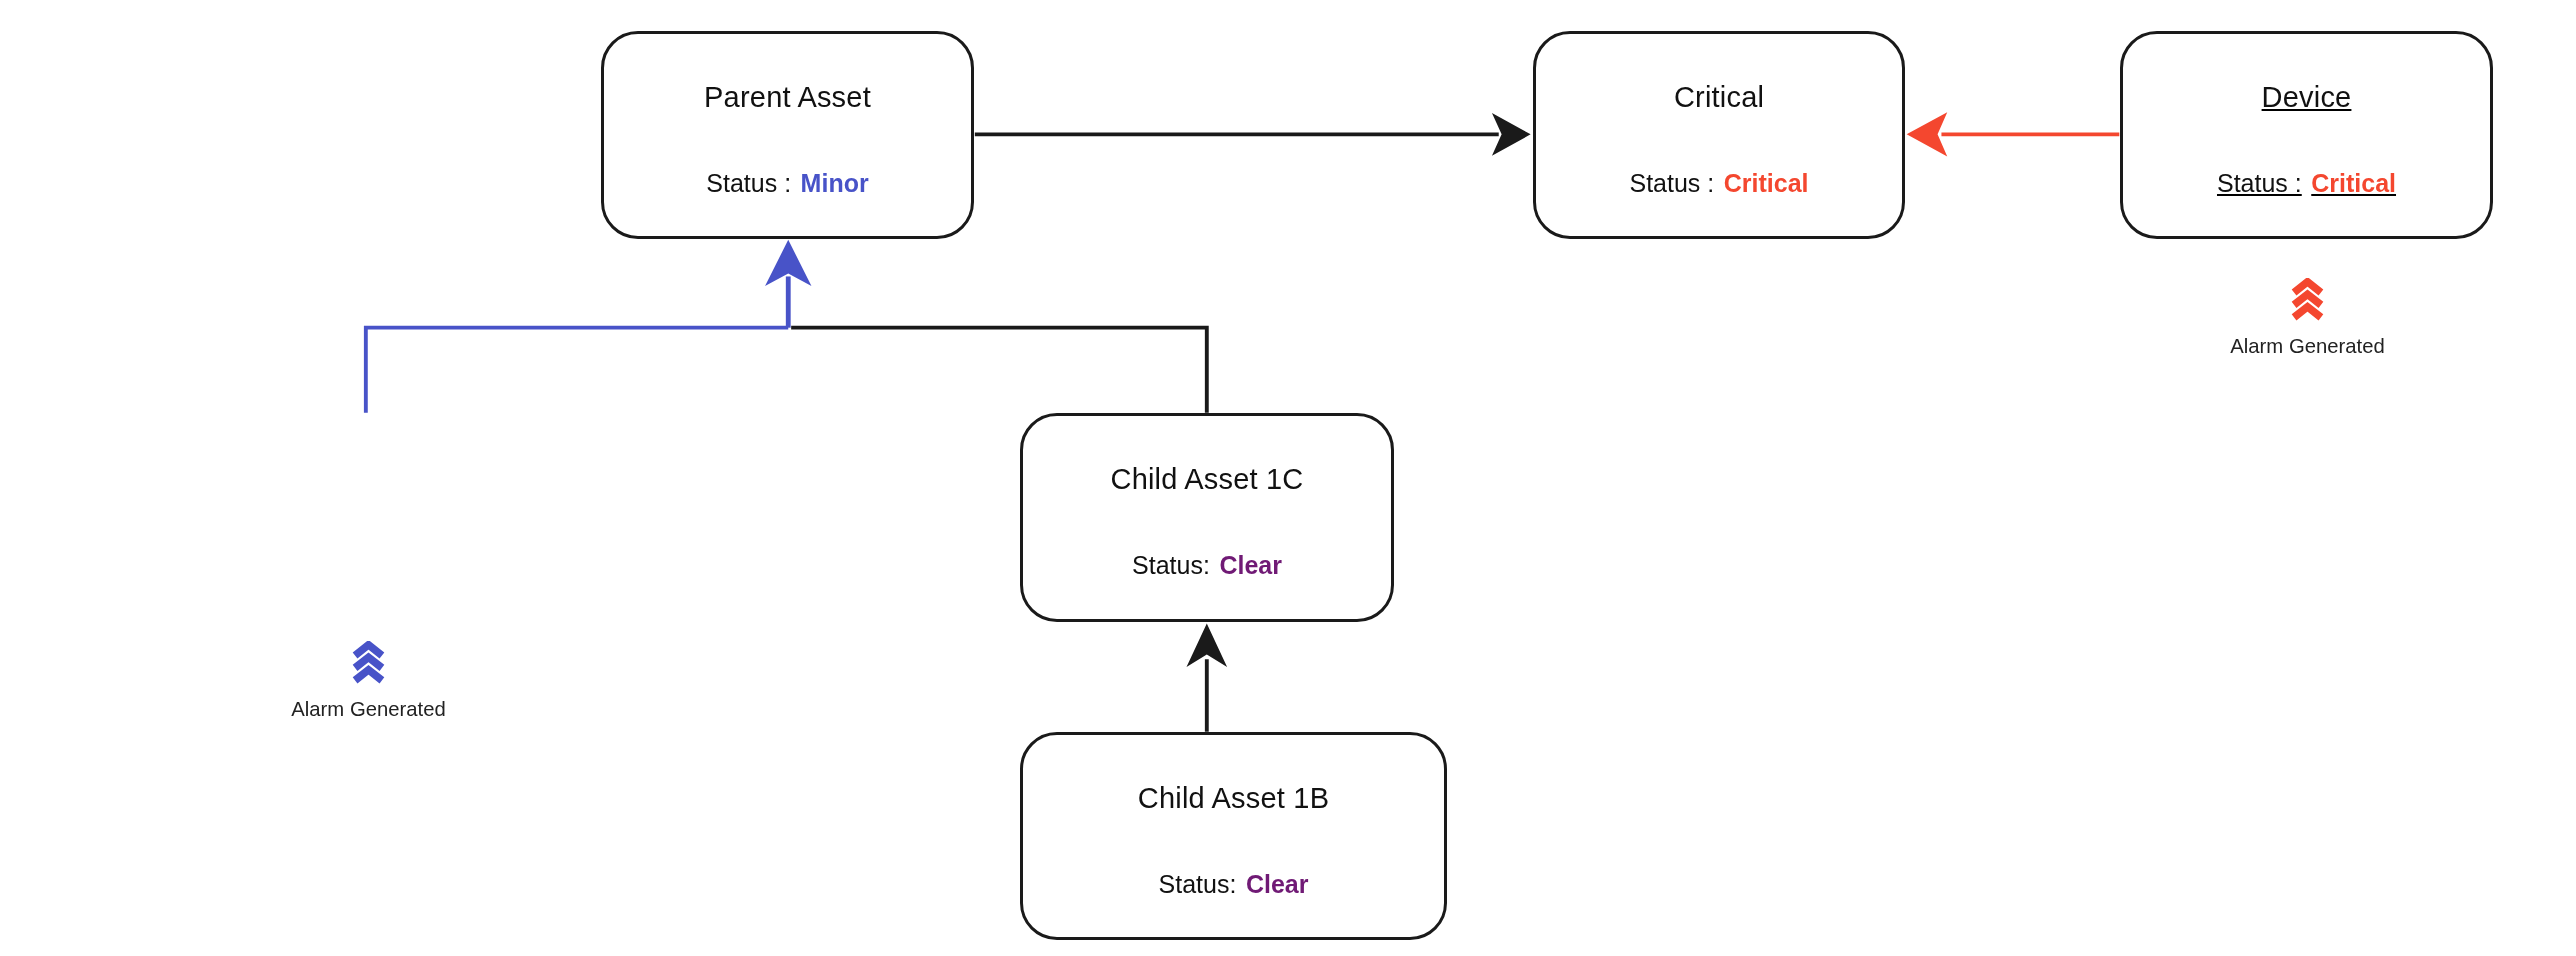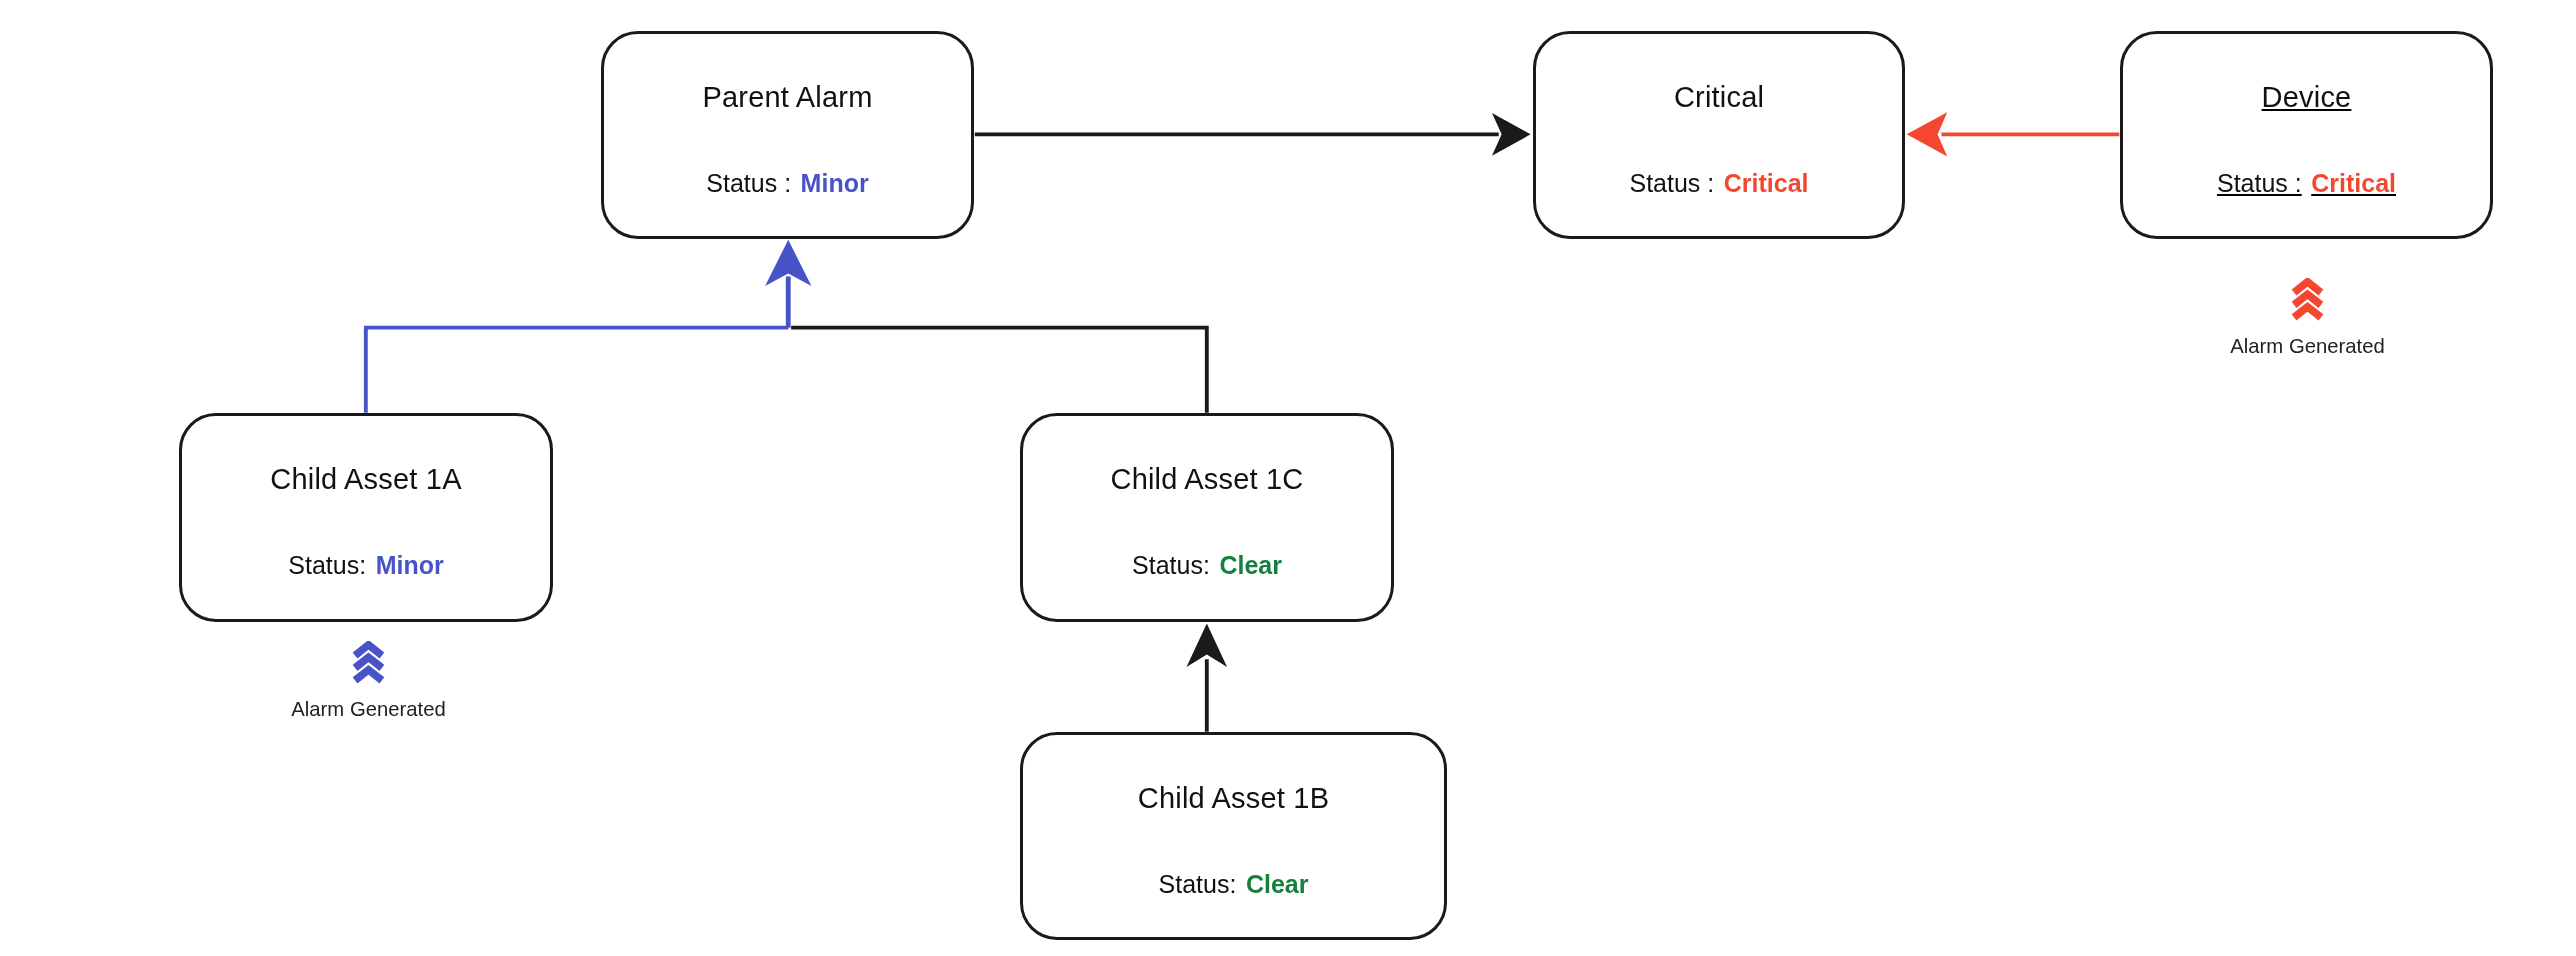--- a/index.html
+++ b/index.html
@@ -33,21 +33,21 @@
     font-size: 25px;
     line-height: 33px;
     color: #111111;
     font-weight: 400;
     white-space: nowrap;
   }
   .node-status .val { font-weight: 700; margin-left: 0.38em; }
 
   .c-minor    { color: #4853c8; }
   .c-critical { color: #f4472f; }
-  .c-clear    { color: #15803d; margin-top: 35px; }
+  .c-clear    { color: #701a75; margin-top: 35px; }
 
   
   #node-parent   { left: 601px;  top: 31px;  width: 373px; height: 208px; }
   #node-location { left: 1533px; top: 31px;  width: 372px; height: 208px; }
   #node-device   { left: 2120px; top: 31px;  width: 373px; height: 208px; text-decoration: underline; }
   #node-c1a      { left: 179px;  top: 413px; width: 374px; height: 209px; }
   #node-c1c      { left: 1020px; top: 413px; width: 374px; height: 209px; }
   #node-c1b      { left: 1020px; top: 732px; width: 427px; height: 208px; }
 
   .alarm {
@@ -96,38 +96,34 @@
       <polyline points="1248,427 1248,339 818,339" fill="none" stroke="#1a1a1a" stroke-width="4"></polyline>
     </g>
 
     <g>
       <line x1="1248" y1="757" x2="1248" y2="682" stroke="#1a1a1a" stroke-width="4"></line>
       <polygon points="1248,645 1227,690 1248,677 1269,690" fill="#1a1a1a"></polygon>
     </g>
   </svg>
 
   <div class="node" id="node-parent">
-    <div class="node-title">Parent Alarm</div>
+    <div class="node-title">Parent Asset</div>
     <div class="node-status"><span>Status :</span><span class="val c-minor">Minor</span></div>
   </div>
 
   <div class="node" id="node-location">
     <div class="node-title">Critical</div>
     <div class="node-status"><span>Status :</span><span class="val c-critical">Critical</span></div>
   </div>
 
   <div class="node" id="node-device">
     <div class="node-title">Device</div>
     <div class="node-status"><span>Status :</span><span class="val c-critical">Critical</span></div>
   </div>
 
-  <div class="node" id="node-c1a">
-    <div class="node-title">Child Asset 1A</div>
-    <div class="node-status"><span>Status:</span><span class="val c-minor">Minor</span></div>
-  </div>
 
   <div class="node" id="node-c1c">
     <div class="node-title">Child Asset 1C</div>
     <div class="node-status"><span>Status:</span><span class="val c-clear">Clear</span></div>
   </div>
 
   <div class="node" id="node-c1b">
     <div class="node-title">Child Asset 1B</div>
     <div class="node-status"><span>Status:</span><span class="val c-clear">Clear</span></div>
   </div>

